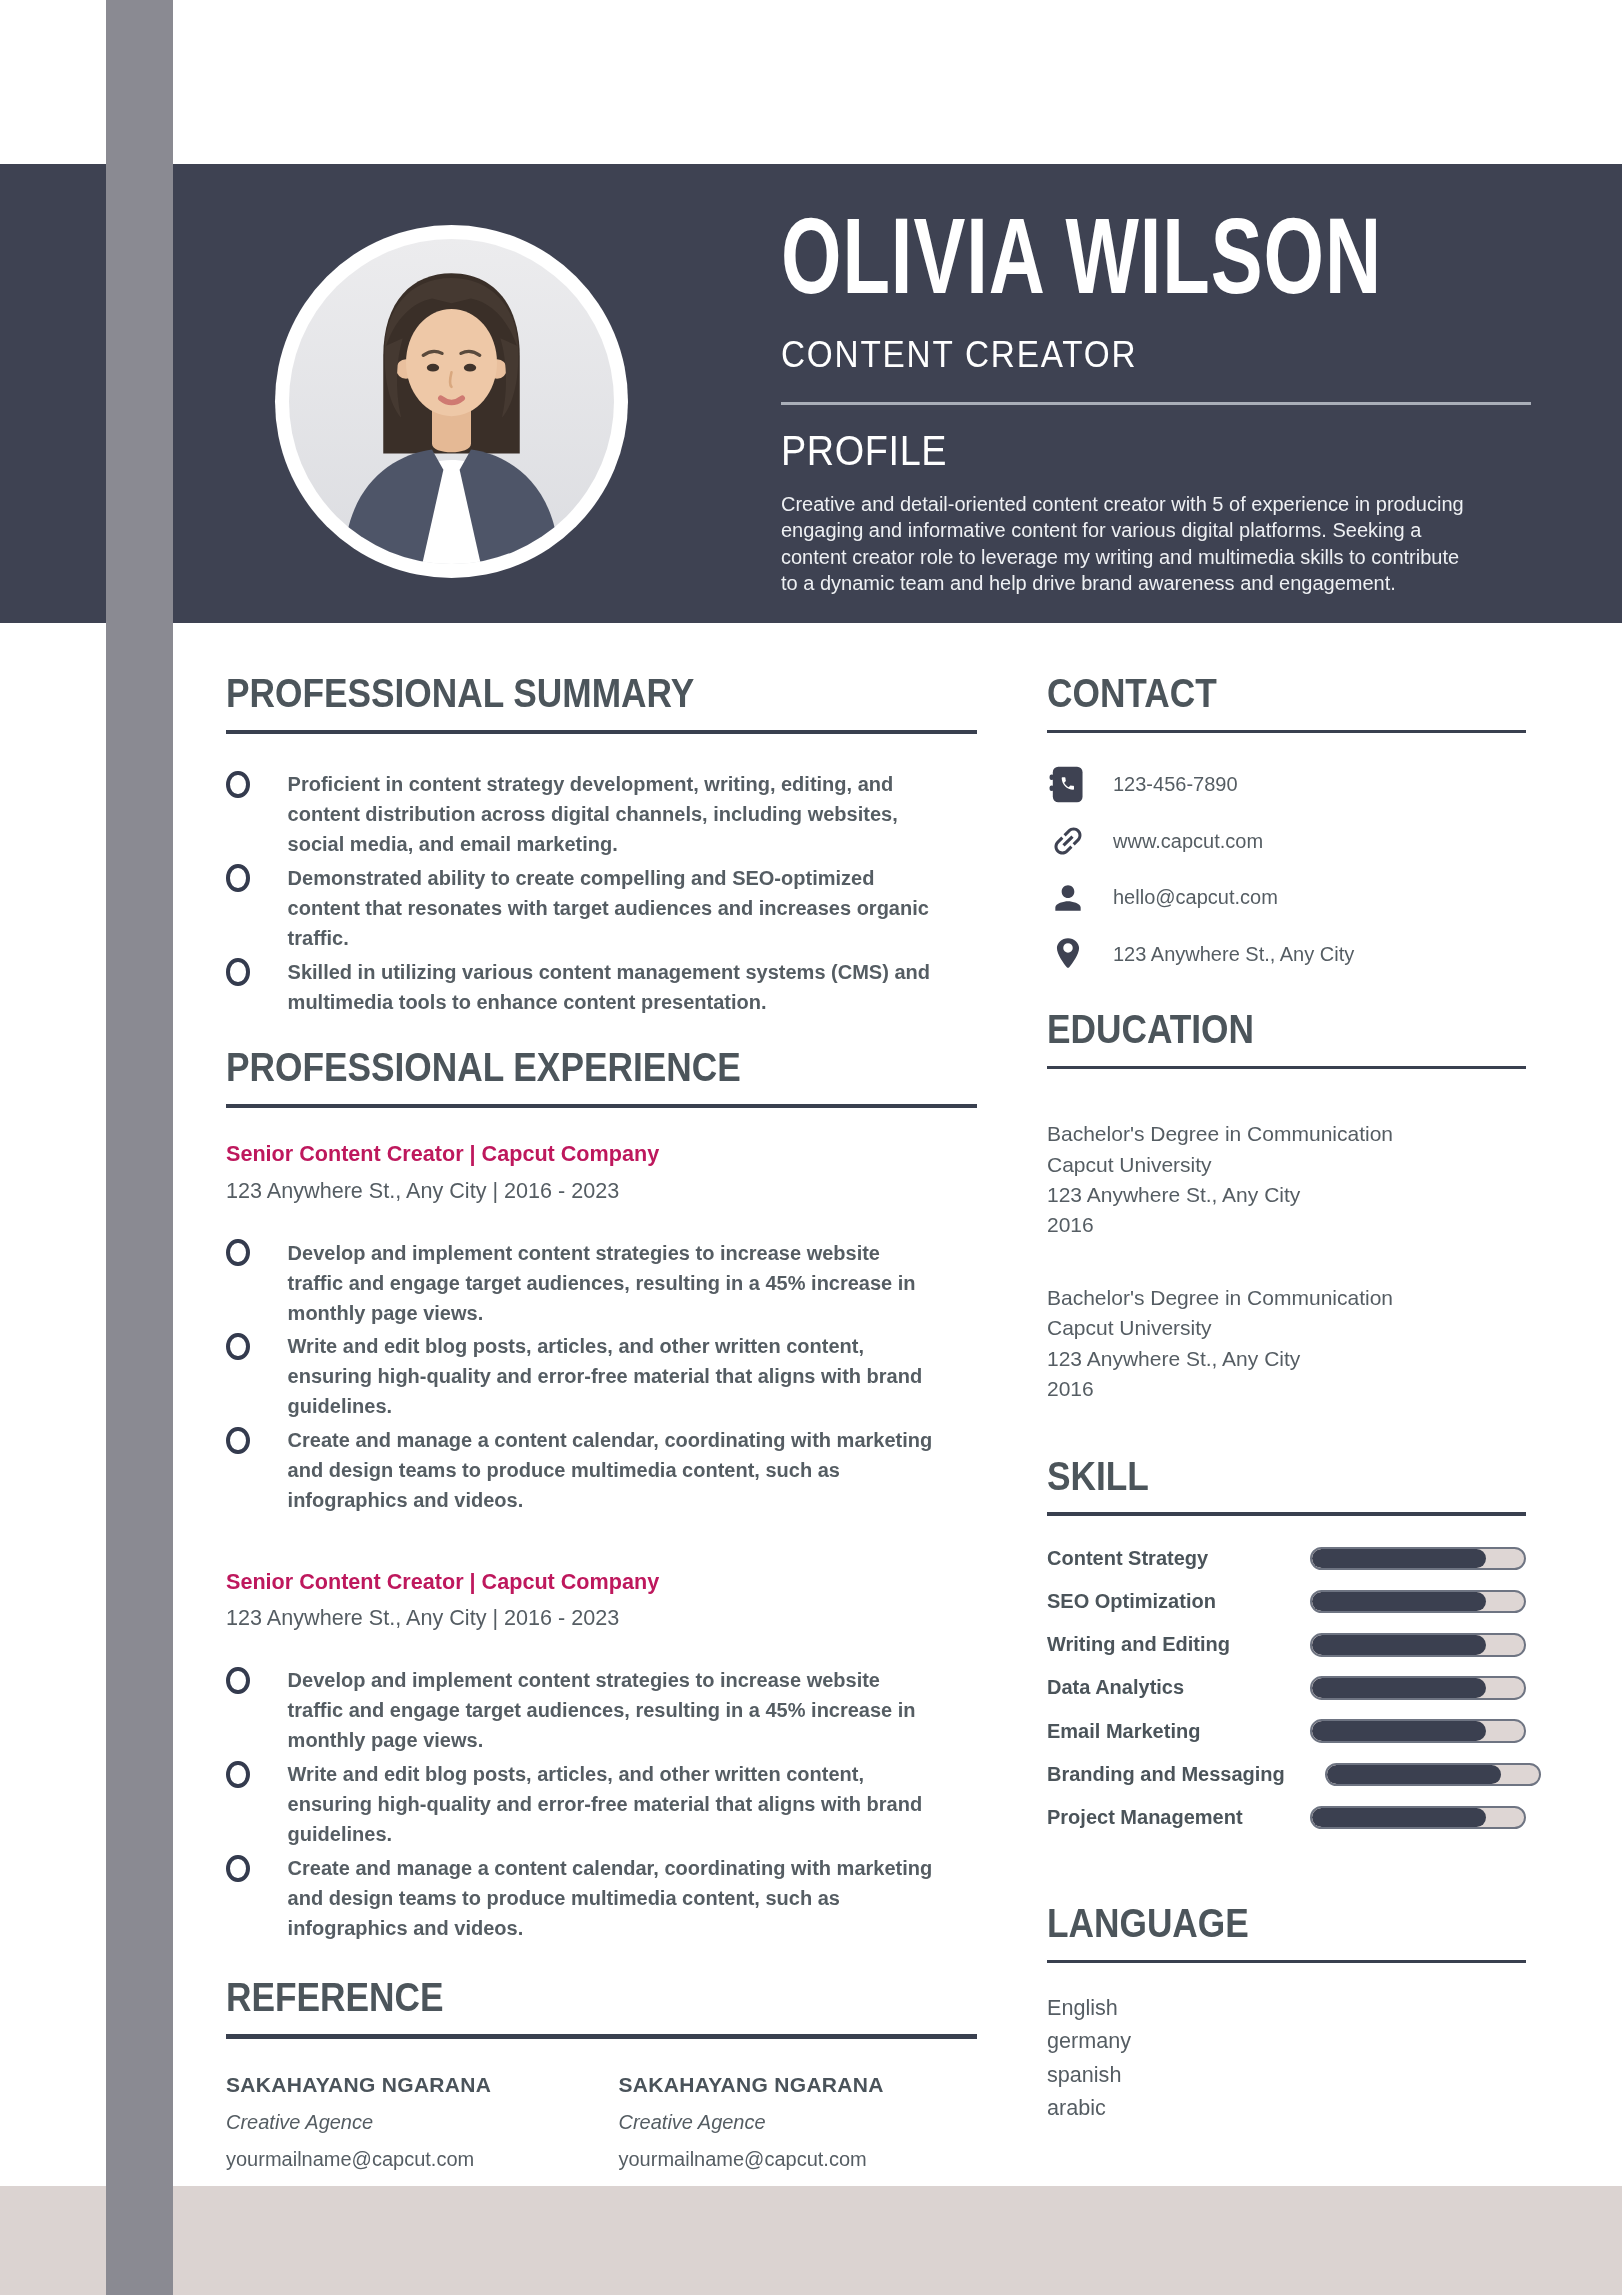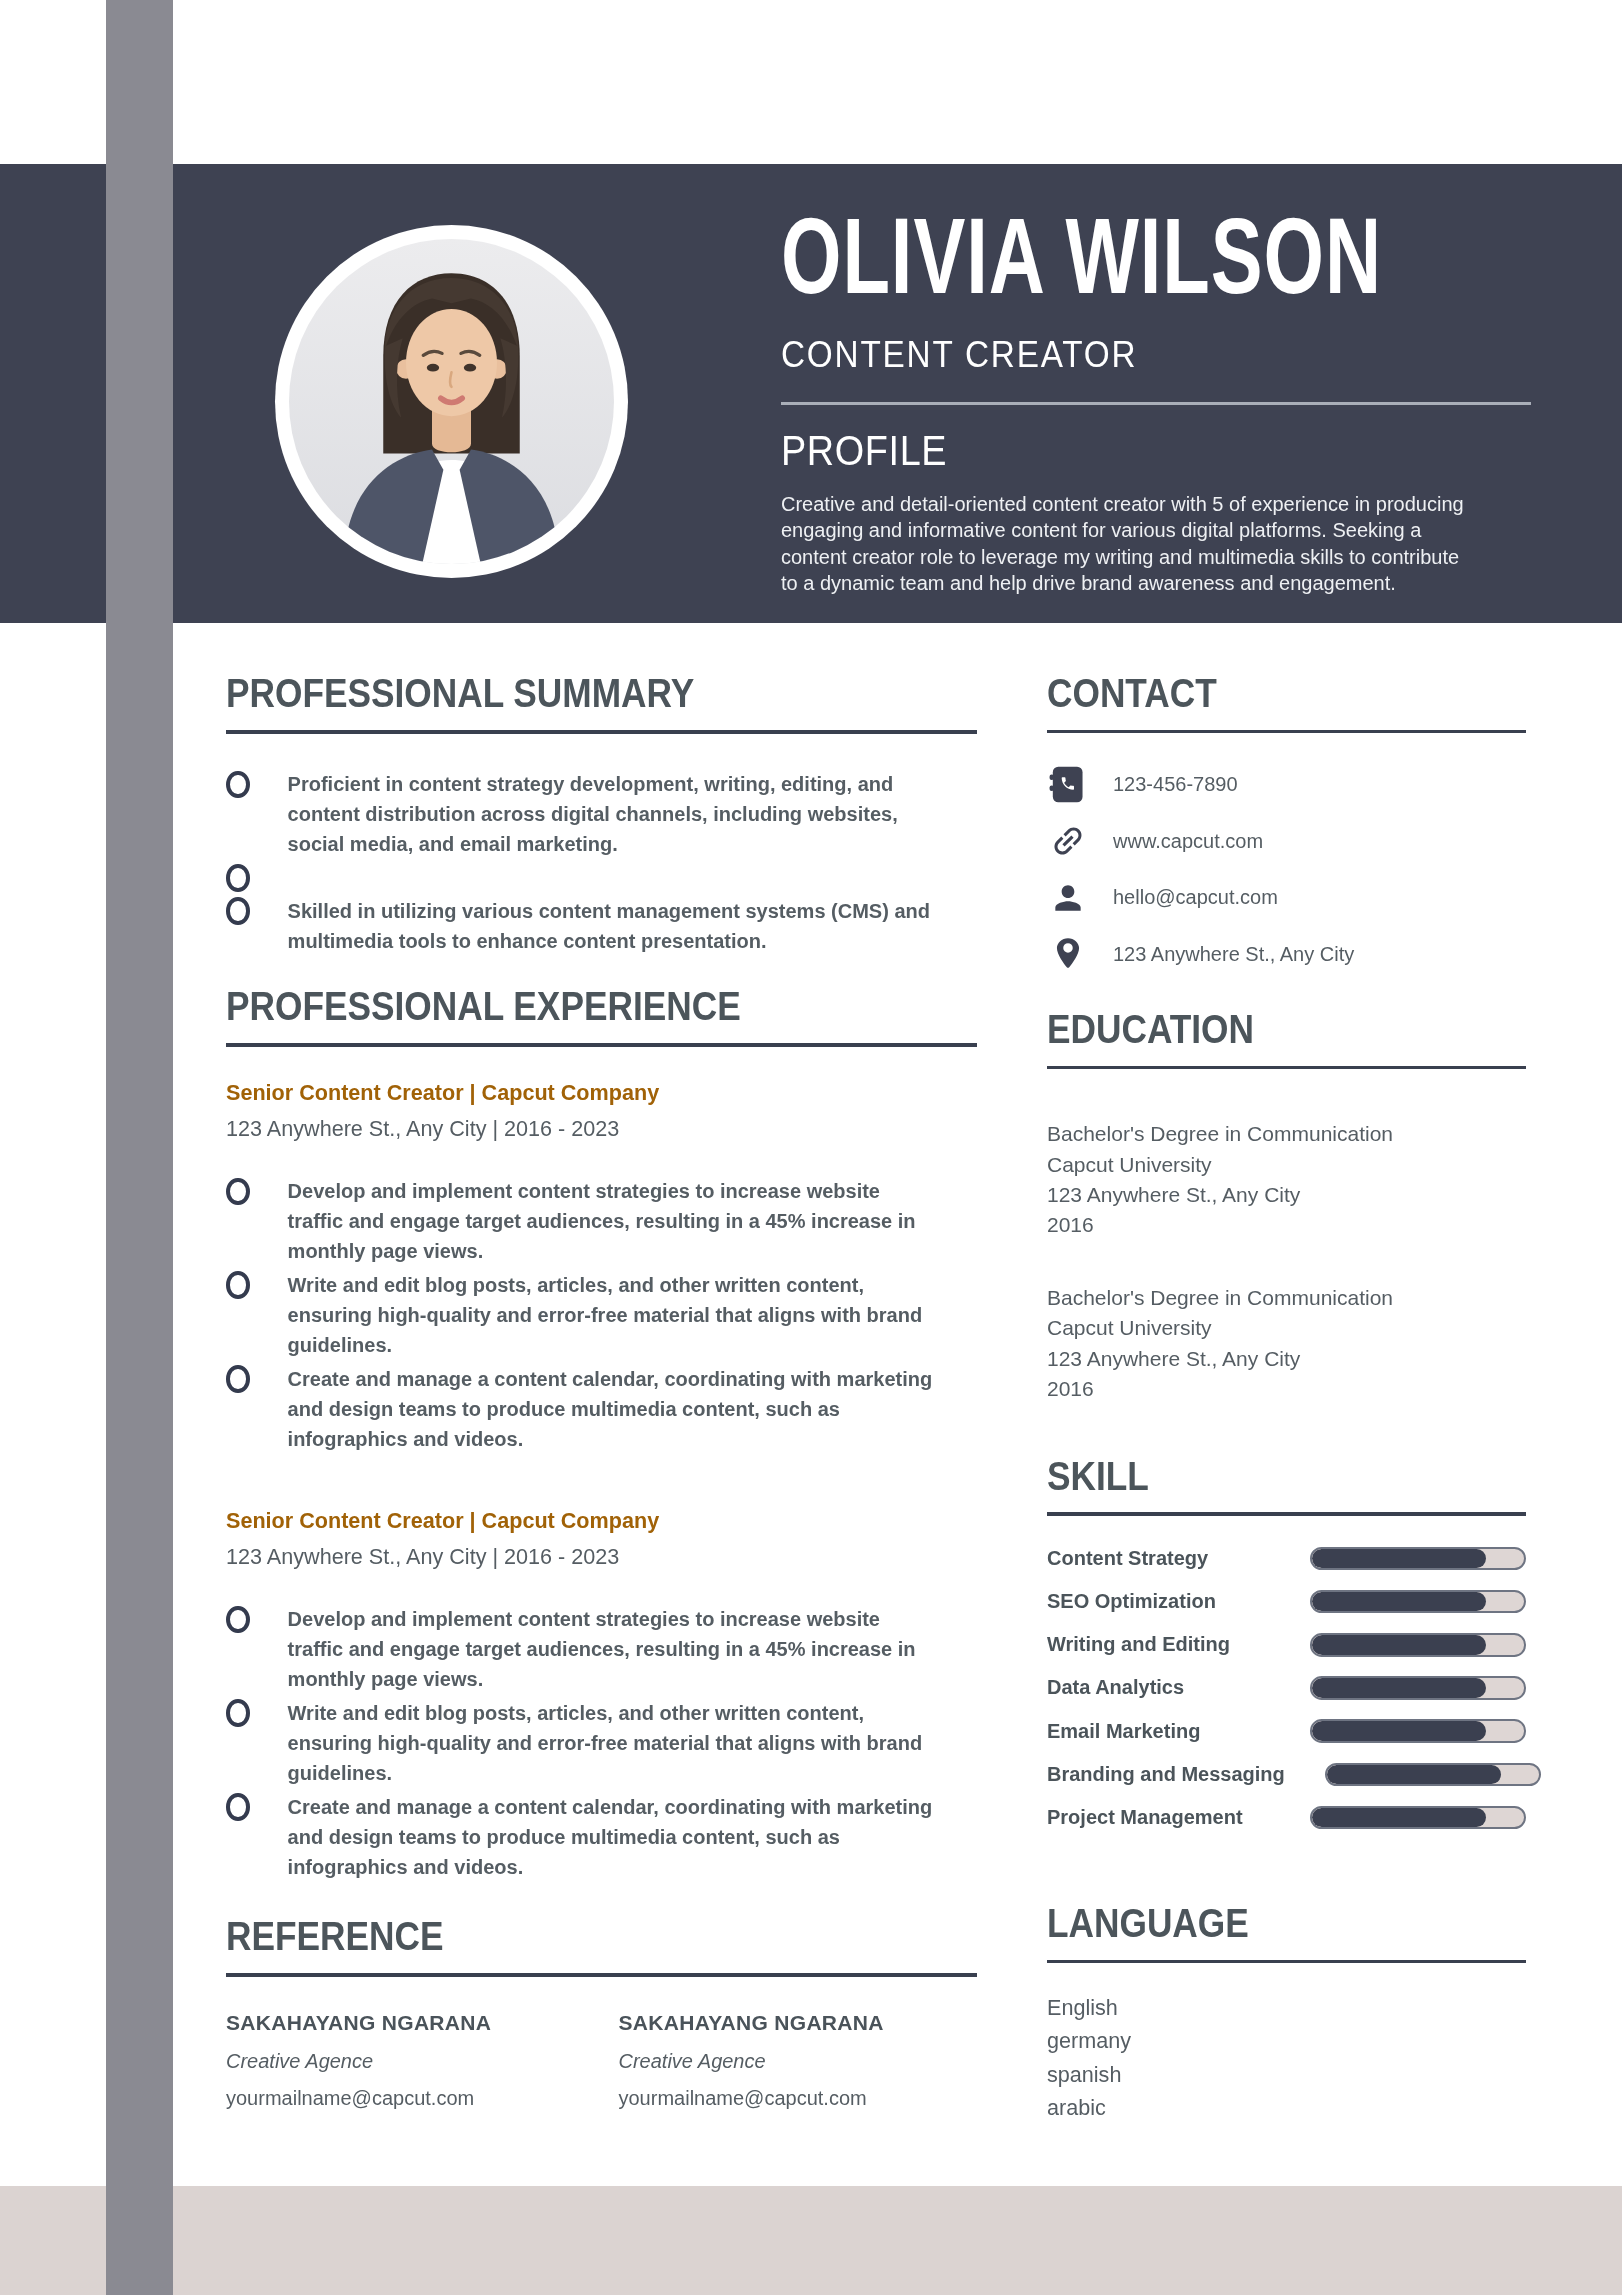--- a/index.html
+++ b/index.html
@@ -51,21 +51,21 @@
 
   
   .blist { list-style:none; margin-top:35px; }
   .blist li { display:flex; align-items:flex-start; margin-bottom:3.9px; }
   .ring { flex:none; width:23.6px; height:27.5px; border:4.6px solid #343b4e; border-radius:50%; margin-top:1.3px; }
   .btxt { margin-left:38px; max-width:648px; font-size:20px; line-height:1.5; color:var(--c-body,#555d63);font-weight:bold; }
 
   .exp-head { margin-top:30px; }
   .job { margin-top:33px; }
   .job + .job { margin-top:54px; }
-  .job-title { font-size:21.6px; font-weight:700; color:#a16207; line-height:1.25;margin-top:10px; }
+  .job-title { font-size:21.6px; font-weight:700; color:#be185d; line-height:1.25;margin-top:10px; }
   .job-meta  { font-size:21.6px; margin-top:9.2px; color:var(--c-body,#555d63); line-height:1.25; }
   .job .blist { margin-top:33px; }
 
   .ref-head { margin-top:34px; }
   .refs { display:flex; margin-top:34px;gap:34px; }
   .ref { width:50%; }
   .ref-name { font-size:21px; font-weight:700; letter-spacing:0.3px; color:#4a535a; }
   .ref-co   { font-size:20px; font-style:italic; margin-top:14.4px; color:var(--c-body,#555d63); }
   .ref-mail { font-size:20px; margin-top:14.4px; color:var(--c-body,#555d63); }
 
@@ -154,20 +154,21 @@
     <section>
       <h2 class="sec">PROFESSIONAL SUMMARY</h2>
       <div class="rule-l"></div>
       <ul class="blist">
         <li>
           <span class="ring"></span>
           <span class="btxt">Proficient in content strategy development, writing, editing, and content distribution across digital channels, including websites, social media, and email marketing.</span>
         </li>
         <li>
           <span class="ring"></span>
+          <span class="btxt">Demonstrated ability to create compelling and SEO-optimized content that resonates with target audiences and increases organic traffic.</span>
         </li>
         <li>
           <span class="ring"></span>
           <span class="btxt">Skilled in utilizing various content management systems (CMS) and multimedia tools to enhance content presentation.</span>
         </li>
       </ul>
     </section>
 
     <section>
       <h2 class="sec exp-head">PROFESSIONAL EXPERIENCE</h2>

